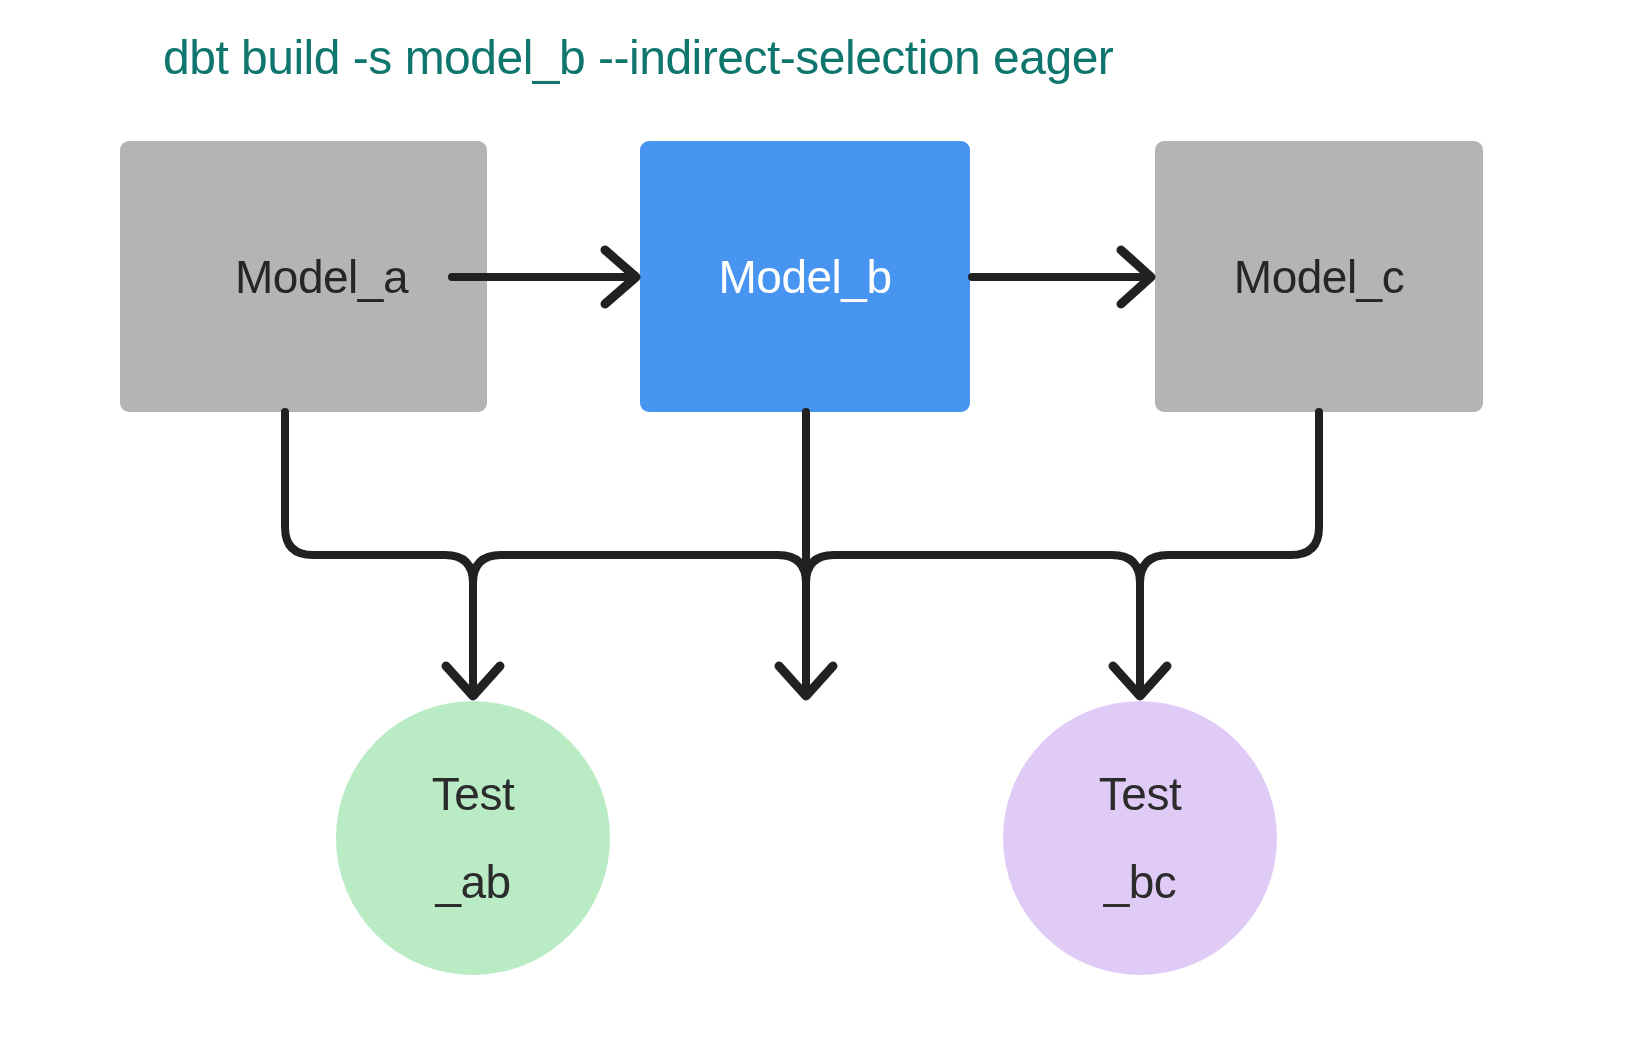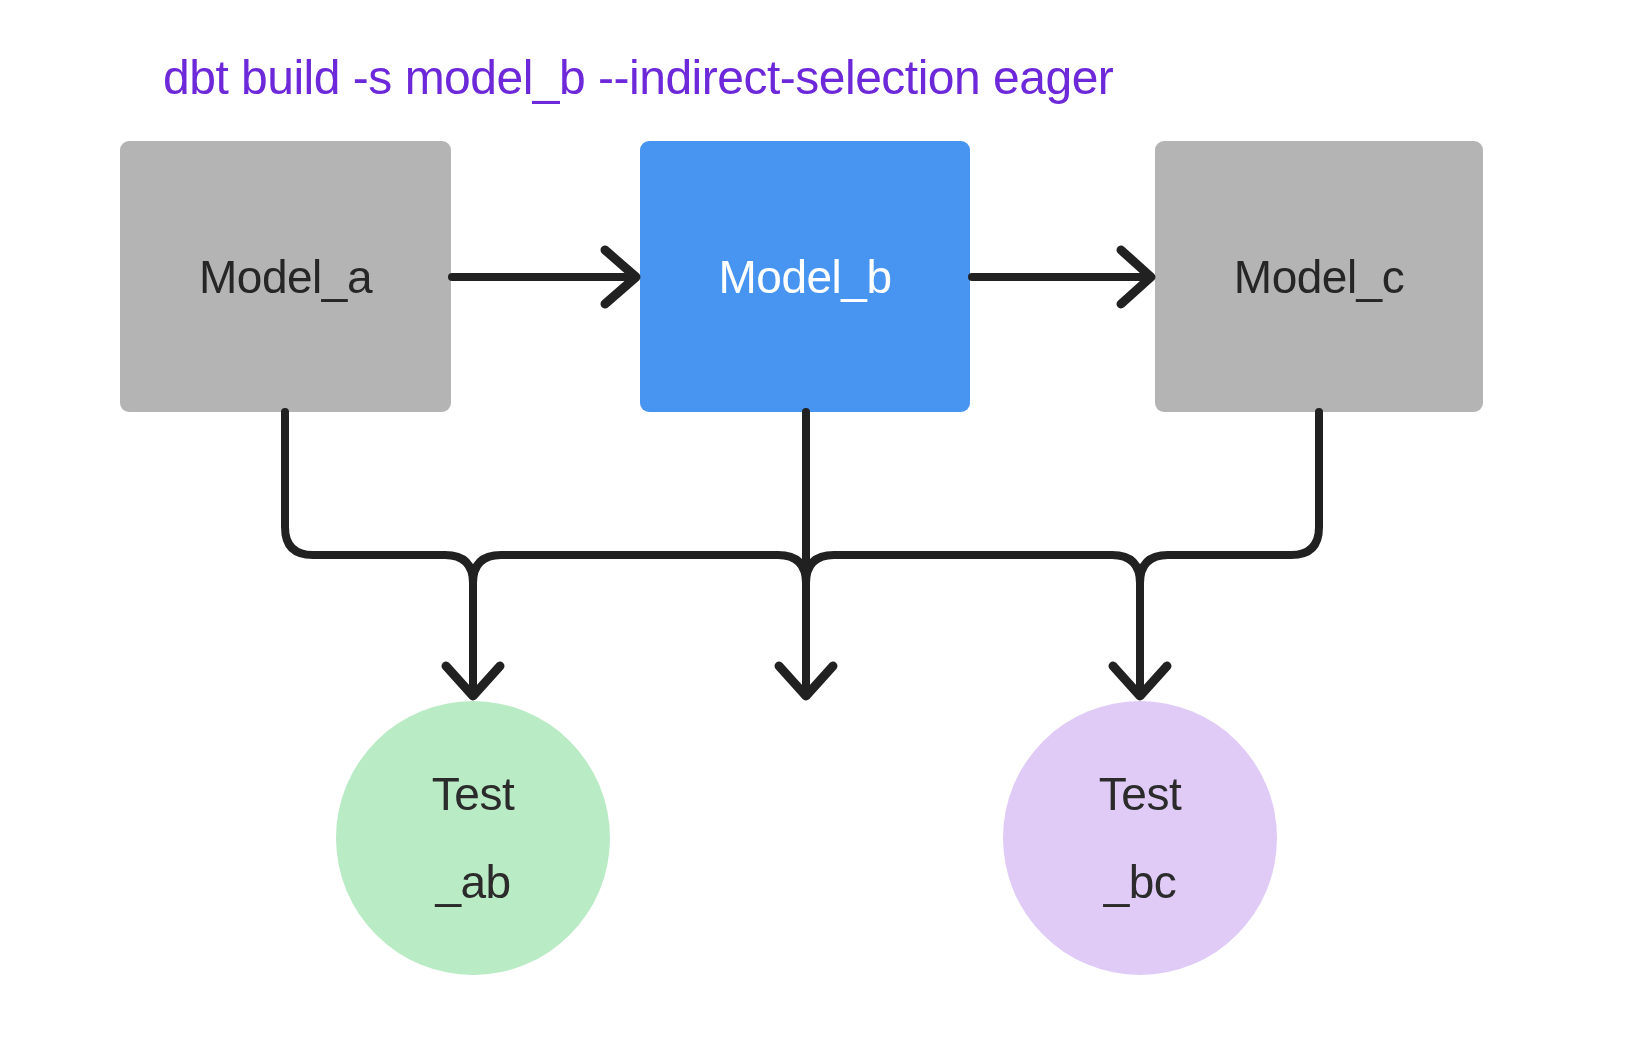--- a/index.html
+++ b/index.html
@@ -28,21 +28,21 @@
     position: absolute;
     top: 141px;
     height: 271px;
     border-radius: 9px;
     display: flex;
     align-items: center;
     justify-content: center;
     font-size: 46px;
     letter-spacing: -0.5px;
   }
-  #model-a { left: 120px;  width: 331px; }
+  #model-a { left: 120px;  width: 331px; padding-left: 36px; }
   #model-b { left: 640px;  width: 330px; }
   #model-c { left: 1155px; width: 328px; }
   .test-circle {
     position: absolute;
     top: 701px;
     width: 274px;
     height: 274px;
     border-radius: 50%;
     display: flex;
     align-items: center;
@@ -75,21 +75,21 @@
     stroke-width: 9;
     stroke-linecap: round;
     stroke-linejoin: round;
   }
 </style>
 </head>
 <body>
 
 <div id="canvas" style="background: rgb(255, 255, 255);">
 
-  <div class="title" style="color: #6d28d9; margin-top: 20px;">dbt build -s model_b --indirect-selection eager</div>
+  <div class="title" style="color: #0f766e;">dbt build -s model_b --indirect-selection eager</div>
 
   <div id="model-a" class="model-box" style="background: rgb(180, 180, 180);">
     <span style="color: rgb(38, 38, 38);">Model_a</span>
   </div>
 
   <div id="model-b" class="model-box" style="background: rgb(71, 149, 241);">
     <span style="color: rgb(255, 255, 255);">Model_b</span>
   </div>
 
   <div id="model-c" class="model-box" style="background: rgb(180, 180, 180);">

